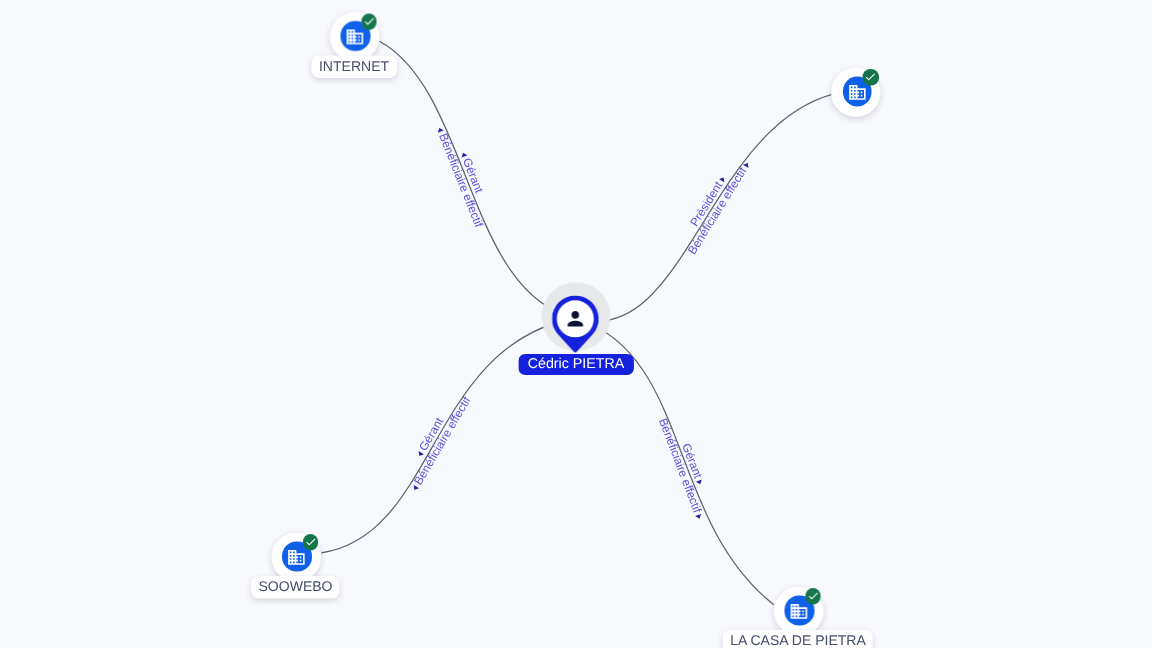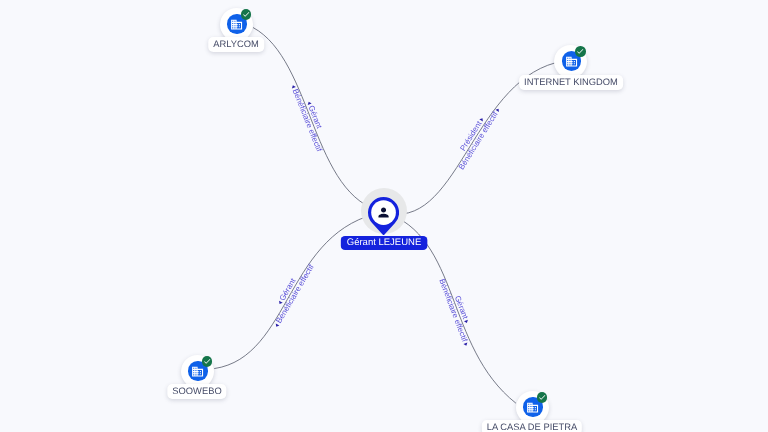--- a/index.html
+++ b/index.html
@@ -79,37 +79,36 @@
             <path fill="#fff" d="M12 7V3H2v18h20V7H12zM6 19H4v-2h2v2zm0-4H4v-2h2v2zm0-4H4V9h2v2zm0-4H4V5h2v2zm4 12H8v-2h2v2zm0-4H8v-2h2v2zm0-4H8V9h2v2zm0-4H8V5h2v2zm10 12h-8v-2h2v-2h-2v-2h2v-2h-2V9h8v10zm-2-8h-2v2h2v-2zm0 4h-2v2h2v-2z"></path>
           </svg>
       </div>
       <div class="badge">
         <svg width="8.4" height="8.4" viewBox="0 0 24 24">
             <path fill="#fff" d="M9 16.2L4.8 12l-1.4 1.4L9 19 21 7l-1.4-1.4z"></path>
           </svg>
       </div>
     </div>
   </div>
-  <div class="nlabel" style="left:236.2px;top:37.4px;">ARLYCOM</div>
+  <div class="nlabel" style="left:236.2px;top:37.4px;">INTERNET</div>
 
   <div class="company-node" style="left:554.25px;top:44.7px;">
     <div class="disc">
       <div class="disc-inner">
         <svg class="bldg" width="13.2" height="13.2" viewBox="0 0 24 24">
             <path fill="#fff" d="M12 7V3H2v18h20V7H12zM6 19H4v-2h2v2zm0-4H4v-2h2v2zm0-4H4V9h2v2zm0-4H4V5h2v2zm4 12H8v-2h2v2zm0-4H8v-2h2v2zm0-4H8V9h2v2zm0-4H8V5h2v2zm10 12h-8v-2h2v-2h-2v-2h2v-2h-2V9h8v10zm-2-8h-2v2h2v-2zm0 4h-2v2h2v-2z"></path>
           </svg>
       </div>
       <div class="badge">
         <svg width="8.4" height="8.4" viewBox="0 0 24 24">
             <path fill="#fff" d="M9 16.2L4.8 12l-1.4 1.4L9 19 21 7l-1.4-1.4z"></path>
           </svg>
       </div>
     </div>
   </div>
-  <div class="nlabel" style="left:570.75px;top:74.6px;">INTERNET KINGDOM</div>
 
   <div class="company-node" style="left:180.9px;top:354.5px;">
     <div class="disc">
       <div class="disc-inner">
         <svg class="bldg" width="13.2" height="13.2" viewBox="0 0 24 24">
             <path fill="#fff" d="M12 7V3H2v18h20V7H12zM6 19H4v-2h2v2zm0-4H4v-2h2v2zm0-4H4V9h2v2zm0-4H4V5h2v2zm4 12H8v-2h2v2zm0-4H8v-2h2v2zm0-4H8V9h2v2zm0-4H8V5h2v2zm10 12h-8v-2h2v-2h-2v-2h2v-2h-2V9h8v10zm-2-8h-2v2h2v-2zm0 4h-2v2h2v-2z"></path>
           </svg>
       </div>
       <div class="badge">
         <svg width="8.4" height="8.4" viewBox="0 0 24 24">
@@ -137,15 +136,15 @@
   <div class="nlabel" style="left:532.2px;top:420.4px;">LA CASA DE PIETRA</div>
 
   <div class="halo"></div>
   <svg class="pin" width="31.1" height="38.55" viewBox="0 0 31.1 38.55">
     <path d="M4.09,26.06 A15.55,15.55 0 1 1 27.01,26.06 L15.55,38.55 Z" fill="#1422dd"></path>
     <circle cx="15.55" cy="15.55" r="12.35" fill="#fff"></circle>
     <svg x="7.9" y="7.85" width="15.3" height="15.3" viewBox="0 0 24 24">
         <path fill="#0b1034" d="M12 12c2.21 0 4-1.79 4-4s-1.79-4-4-4-4 1.79-4 4 1.79 4 4 4zm0 2c-2.67 0-8 1.34-8 4v2h16v-2c0-2.66-5.33-4-8-4z"></path>
       </svg>
   </svg>
-  <div class="clabel">Gérant LEJEUNE</div>
+  <div class="clabel">Cédric PIETRA</div>
 
 </div>
 
 </body></html>

